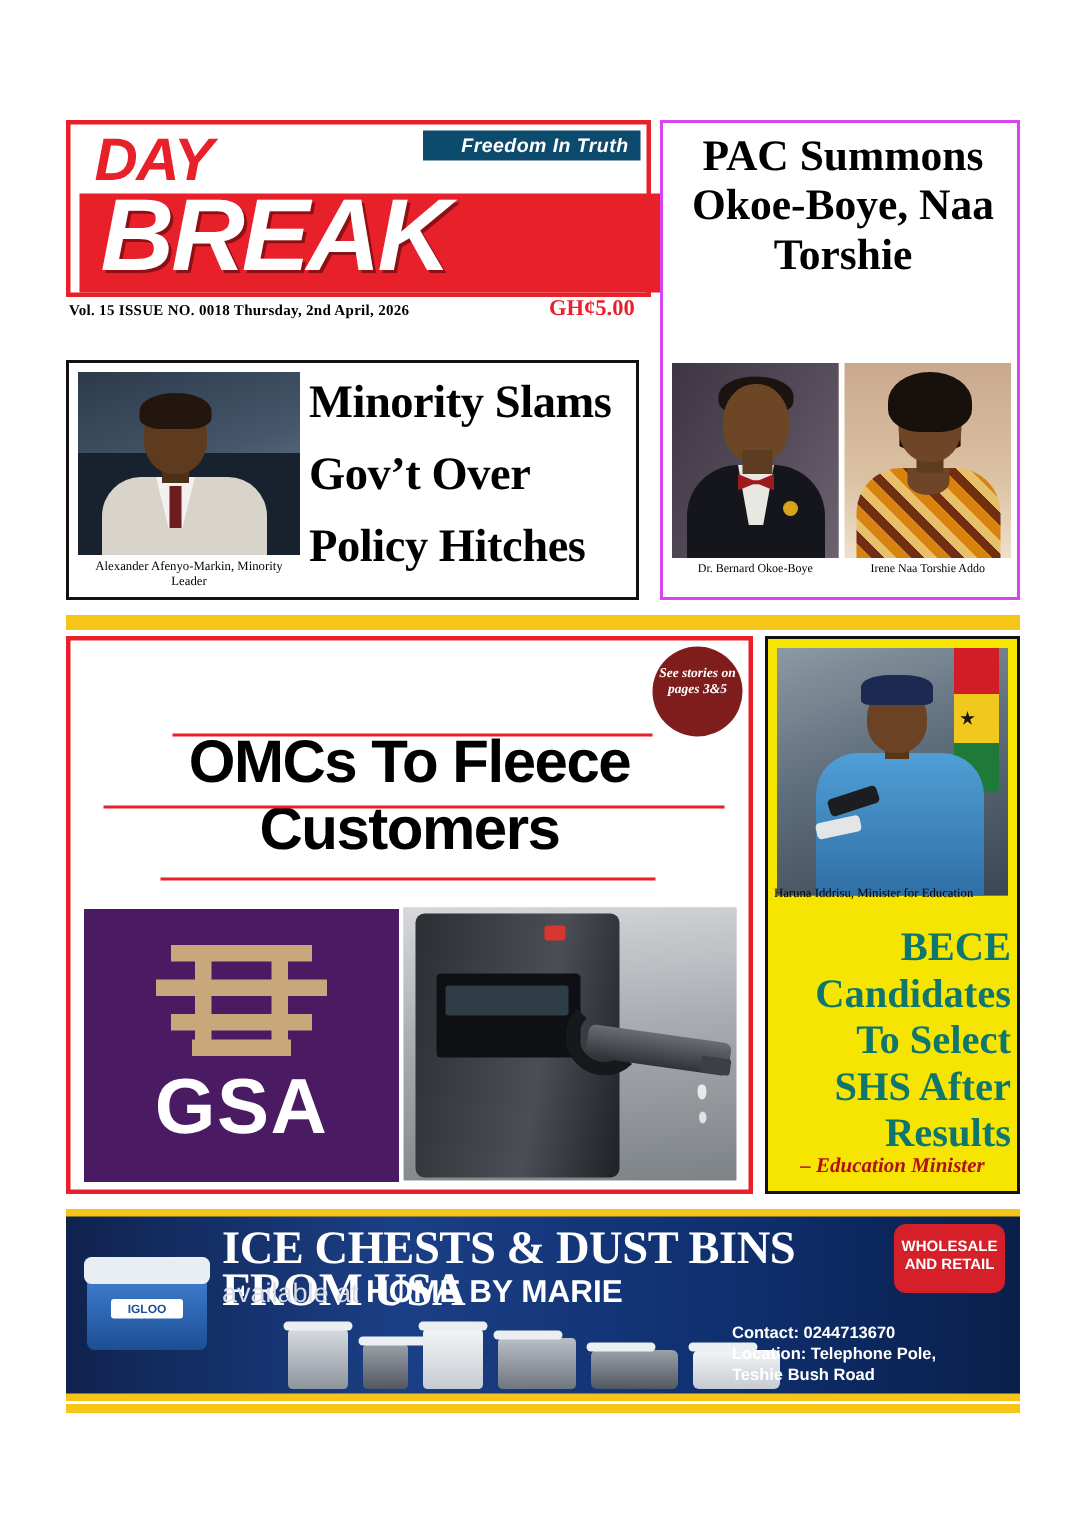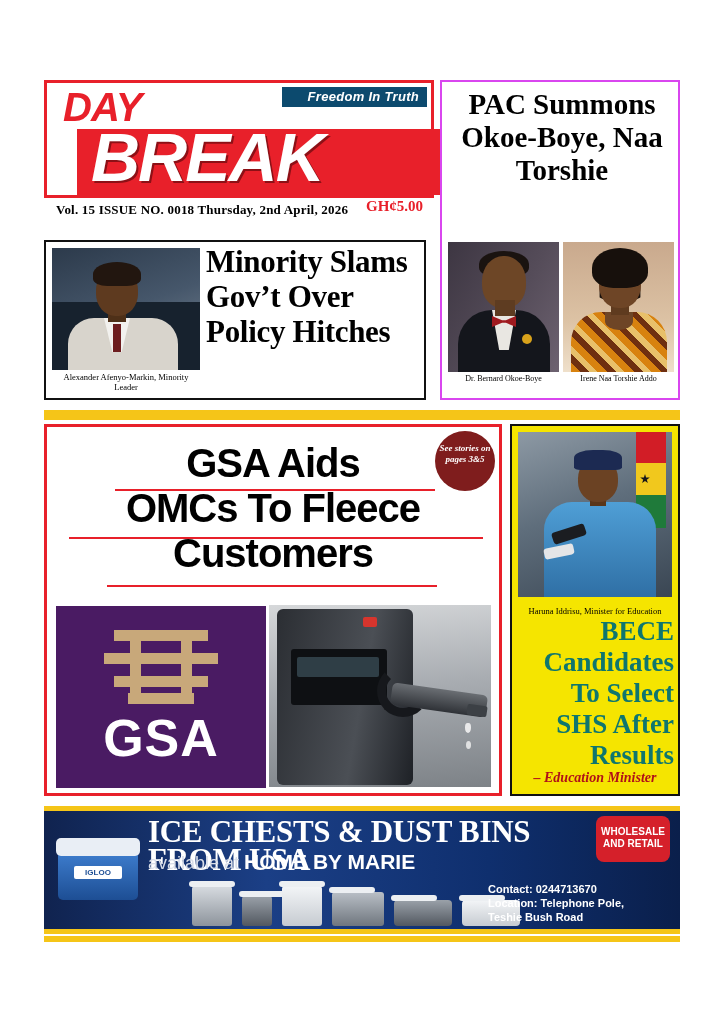--- a/index.html
+++ b/index.html
@@ -63,42 +63,41 @@
     color: #e8202a;
     letter-spacing: -1px;
   }
   .break-band {
     position: absolute;
     left: 6px;
     top: 46px;
     width: 456px;
     height: 66px;
     background: #e8202a;
-    margin-left: 24px;
   }
   .break-word {
     position: absolute;
     left: 14px;
     top: -6px;
     font-family: "Liberation Sans", sans-serif;
     font-weight: bold;
     font-style: italic;
     font-size: 68px;
     line-height: 68px;
     color: #ffffff;
     letter-spacing: -2px;
     text-shadow: 2px 2px 0 #8d1016;
   }
   .issue-line {
     position: absolute;
-    left: 12px;
+    left: 2px;
     top: 122px;
     font-family: "Liberation Serif", serif;
     font-weight: bold;
-    font-size: 13px;
+    font-size: 10px;
     color: #000000;
     letter-spacing: 0.2px;
   }
   .price-tag {
     position: absolute;
     left: 322px;
     top: 118px;
     font-family: "Liberation Serif", serif;
     font-weight: bold;
     font-size: 15px;
@@ -291,21 +290,21 @@
     color: #000000;
   }
   .minority-head {
     position: absolute;
     left: 160px;
     top: 2px;
     width: 216px;
     font-family: "Liberation Serif", serif;
     font-weight: bold;
     font-size: 31px;
-    line-height: 35px;
+    line-height: 48px;
     color: #000000;
     letter-spacing: -0.3px;
   }
 
   
   .sep-yellow {
     position: absolute;
     left: 44px;
     top: 410px;
     width: 636px;
@@ -518,23 +517,22 @@
     position: absolute; left: 34px; top: 96px; width: 34px; height: 12px;
     background: #1b1d21; border-radius: 3px; transform: rotate(-18deg);
   }
   .ed-mic2 {
     position: absolute; left: 26px; top: 114px; width: 30px; height: 11px;
     background: #e4e5e7; border-radius: 3px; transform: rotate(-12deg);
   }
   .edu-caption {
     position: absolute;
     left: 4px;
-    top: 180px;
+    top: 164px;
     width: 158px;
-    text-align: center;
     font-family: "Liberation Serif", serif;
     font-size: 8.5px;
     color: #000000;
   }
   .bece-head {
     position: absolute;
     left: 4px;
     top: 190px;
     width: 158px;
     text-align: right;
@@ -742,21 +740,21 @@
       <div class="mp-hair"></div>
     </div>
     <div class="minority-caption">Alexander Afenyo-Markin, Minority Leader</div>
     <div class="minority-head">Minority Slams Gov’t Over Policy Hitches</div>
   </div>
 
   <div class="sep-yellow"></div>
 
   <div class="lead-box">
     <div class="lead-head">
-      <span>GSA Aids</span><br>
+      <br>
       <span>OMCs To Fleece</span><br>
       <span>Customers</span>
     </div>
     <div class="lead-underline lead-ul1"></div>
     <div class="lead-underline lead-ul2"></div>
     <div class="lead-underline lead-ul3"></div>
 
     <div class="see-stories">See stories on pages 3&amp;5</div>
 
     <div class="lead-images">

